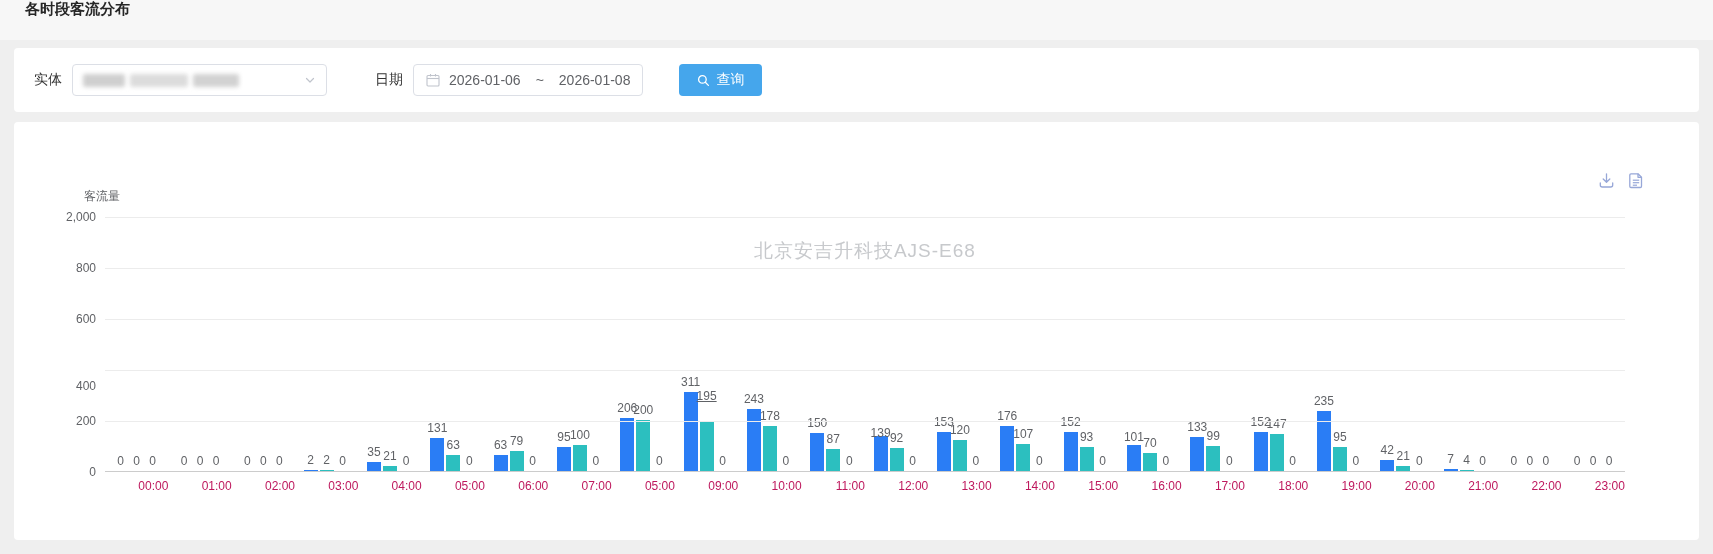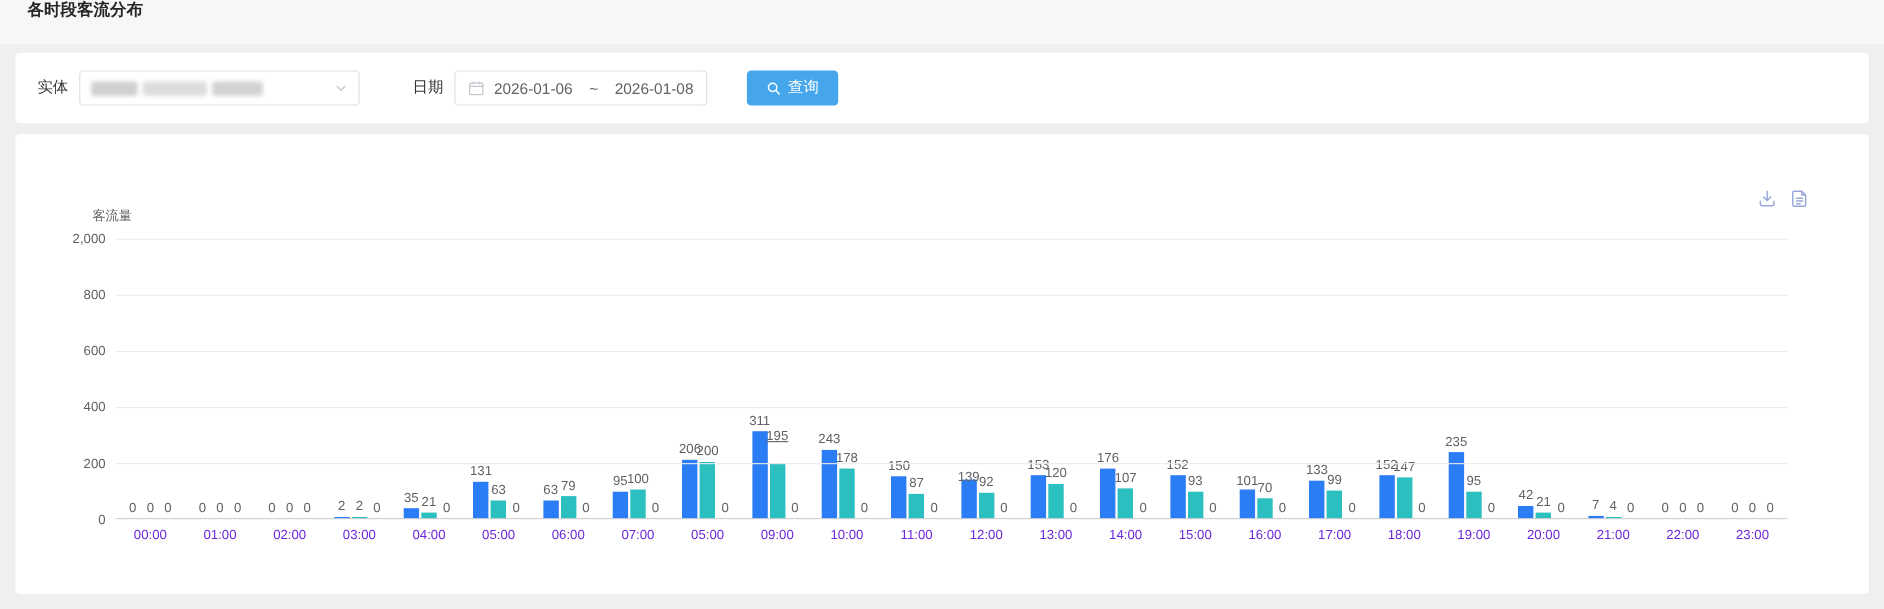--- a/index.html
+++ b/index.html
@@ -54,21 +54,21 @@
   }
   .bars { position:absolute; left:0; top:0; width:100%; height:100%; display:flex; }
   .bar-group { flex:1; display:flex; align-items:flex-end; justify-content:center; gap:2px; height:100%; }
   .bar-wrap { width:14px; position:relative; height:100%; display:flex; flex-direction:column; justify-content:flex-end; }
   .bar { width:100%; }
   .bar-label {
     position:absolute; left:50%; transform:translateX(-50%);
     font-size:12px; color:#606266; white-space:nowrap; line-height:1;
   }
   .xaxis { position:absolute; left:91px; top:357px; width:1520px; display:flex; }
-  .xaxis span { flex:1; text-align:center; font-size:12px; color:#6d28d9; }
+  .xaxis span { flex:1; text-align:right; font-size:12px; color:#be185d; }
   .legend { position:absolute; left:0; top:380px; width:100%; display:flex; justify-content:center; gap:18px; }
   .legend-item { display:flex; align-items:center; gap:6px; cursor:pointer; }
   .legend-marker { width:18px; height:11px; border-radius:4px; }
   .legend-label { font-size:12px; color:#333; }
 </style>
 </head>
 <body>
 
 <div class="page-header">
   <h1>各时段客流分布</h1>
@@ -117,20 +117,21 @@
     <svg width="16" height="17" viewBox="0 0 16 17">
       <path d="M3 1.8 h7 l3.5 3.5 v9 a1.2 1.2 0 0 1 -1.2 1.2 h-9.3 a1.2 1.2 0 0 1 -1.2 -1.2 v-11.3 a1.2 1.2 0 0 1 1.2 -1.2 z" fill="none" stroke="#97a7d8" stroke-width="1.3" stroke-linejoin="round"></path>
       <path d="M10 1.8 v3.5 h3.5" fill="none" stroke="#97a7d8" stroke-width="1.3" stroke-linejoin="round"></path>
       <line x1="4.8" y1="8.2" x2="11.2" y2="8.2" stroke="#97a7d8" stroke-width="1.2"></line>
       <line x1="4.8" y1="10.7" x2="11.2" y2="10.7" stroke="#97a7d8" stroke-width="1.2"></line>
       <line x1="4.8" y1="13.2" x2="9" y2="13.2" stroke="#97a7d8" stroke-width="1.2"></line>
     </svg>
   </div>
 
   <div class="ylabel">客流量</div>
+  <div class="watermark">北京安吉升科技AJS-E68</div>
 
   <div class="plot" id="plot">
     <div class="bars" id="bars">
         <div class="bar-group">
           <div class="bar-wrap">
             <span class="bar-label" style="bottom: 4px;">0</span>
             <div class="bar" style="height: 0px; background: rgb(42, 125, 245);"></div>
           </div>
           <div class="bar-wrap">
             <span class="bar-label" style="bottom: 4px;">0</span>
@@ -464,21 +465,21 @@
           </div>
         </div>
       </div>
   <div class="gridline" style="top: 0px;"></div>
       <div class="ytick" style="top: 0px;">2,000</div>
       <div class="gridline" style="top: 51px;"></div>
       <div class="ytick" style="top: 51px;">800</div>
       <div class="gridline" style="top: 102px;"></div>
       <div class="ytick" style="top: 102px;">600</div>
       <div class="gridline" style="top: 153px;"></div>
-      <div class="ytick" style="top: 153px; text-align: right;">400</div>
+      <div class="ytick" style="top: 169px; text-align: right;">400</div>
       <div class="gridline" style="top: 204px;"></div>
       <div class="ytick" style="top: 204px;">200</div>
       <div class="ytick" style="top: 255px;">0</div>
     </div>
   <div class="xaxis" id="xaxis">
       <span>00:00</span>
       <span>01:00</span>
       <span>02:00</span>
       <span>03:00</span>
       <span>04:00</span>

